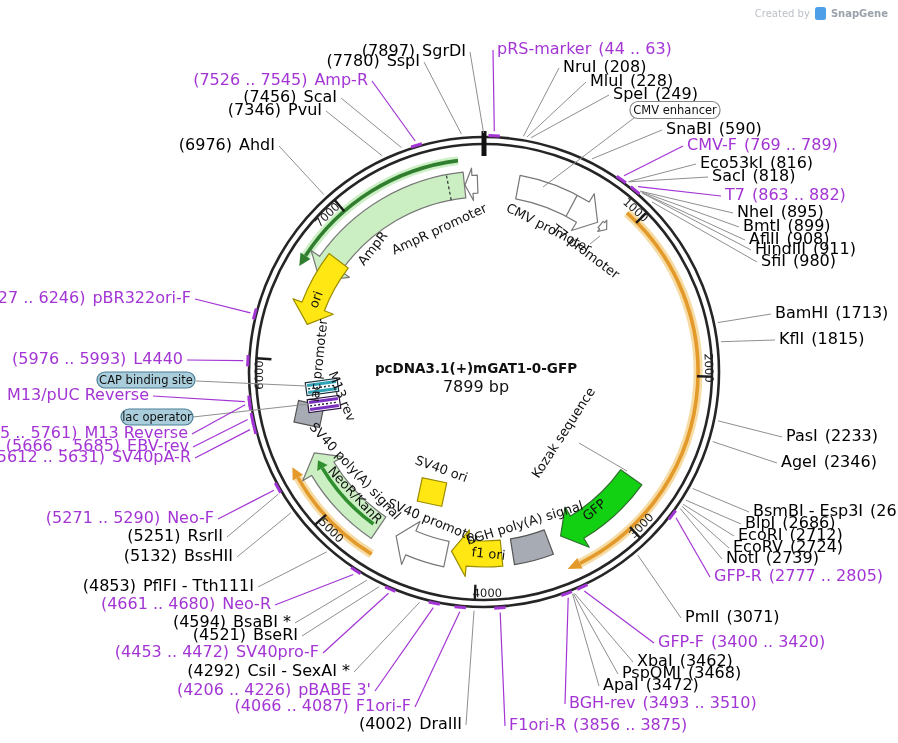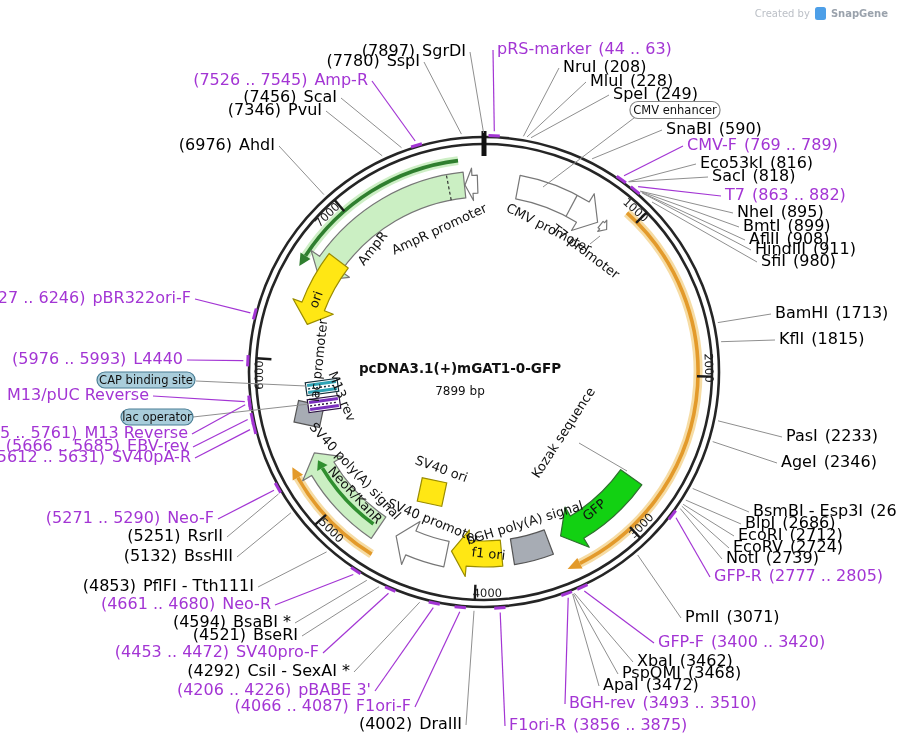--- a/index.html
+++ b/index.html
@@ -1,22 +1,22 @@
 <!DOCTYPE html>
 <html><head>
 <meta charset="utf-8">
 <style>
   html,body{margin:0;padding:0;background:#fff;}
   .stage{position:relative;width:898px;height:743px;background:#fff;overflow:hidden;
          font-family:"DejaVu Sans",sans-serif;}
   .stage svg{position:absolute;left:0;top:0;}
-  .center-title{position:absolute;left:460px;top:360px;transform:translate(-50%,0);
+  .center-title{position:absolute;left:476px;top:360px;transform:translate(-50%,0);
                 text-align:center;white-space:nowrap;}
   .center-title .name{font-size:13.5px;font-weight:bold;color:#111;}
-  .center-title .bp{font-size:12px;color:#111;margin-top:8px;}
+  .center-title .bp{font-size:16px;color:#111;margin-top:1px;}
   .watermark{position:absolute;top:7px;right:10px;display:flex;align-items:center;gap:5px;}
   .wm-created{font-size:10px;color:#bcc0c7;}
   .wm-icon{width:11px;height:13px;background:#4D9FE8;border-radius:2.5px;}
   .wm-brand{font-size:10px;font-weight:600;color:#9AA2AC;}
   text.flabel{font:13px "DejaVu Sans",sans-serif;fill:#111;}
   text.ticklabel{font:11.5px "DejaVu Sans",sans-serif;fill:#1a1a1a;}
   text.boxlabel{font:11.5px "DejaVu Sans",sans-serif;fill:#111;}
 </style>
 </head>
 <body>

